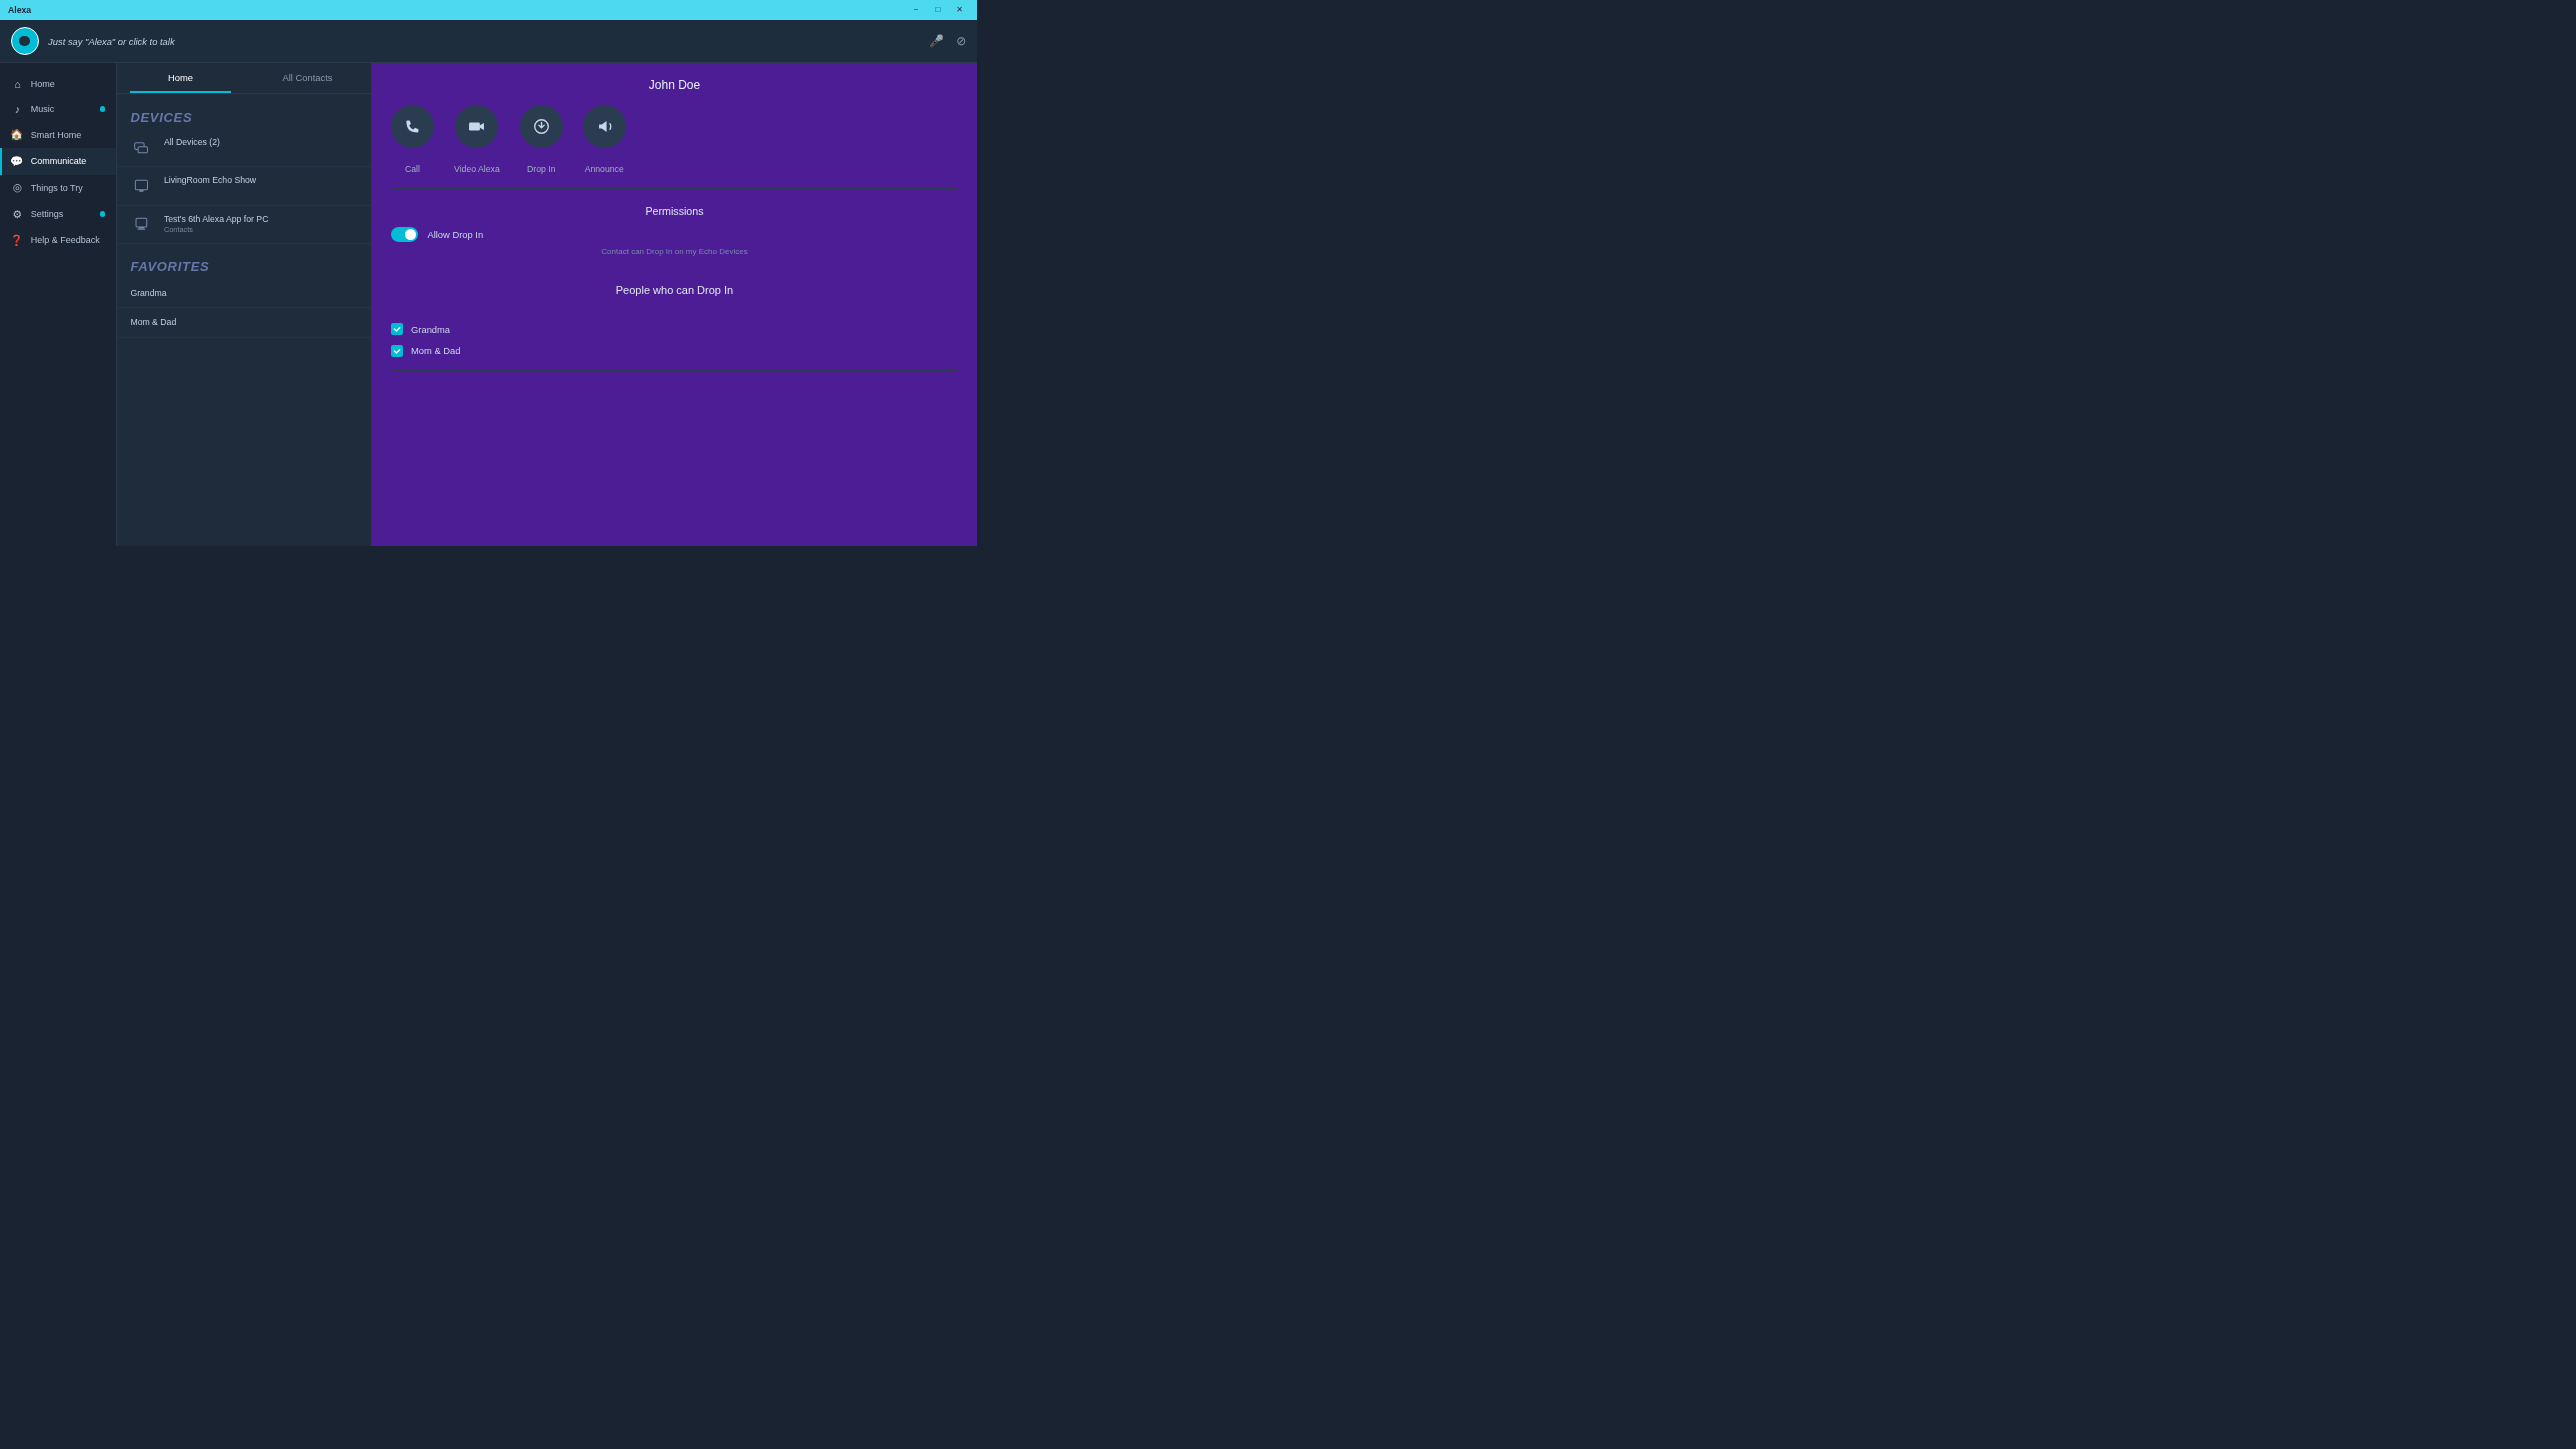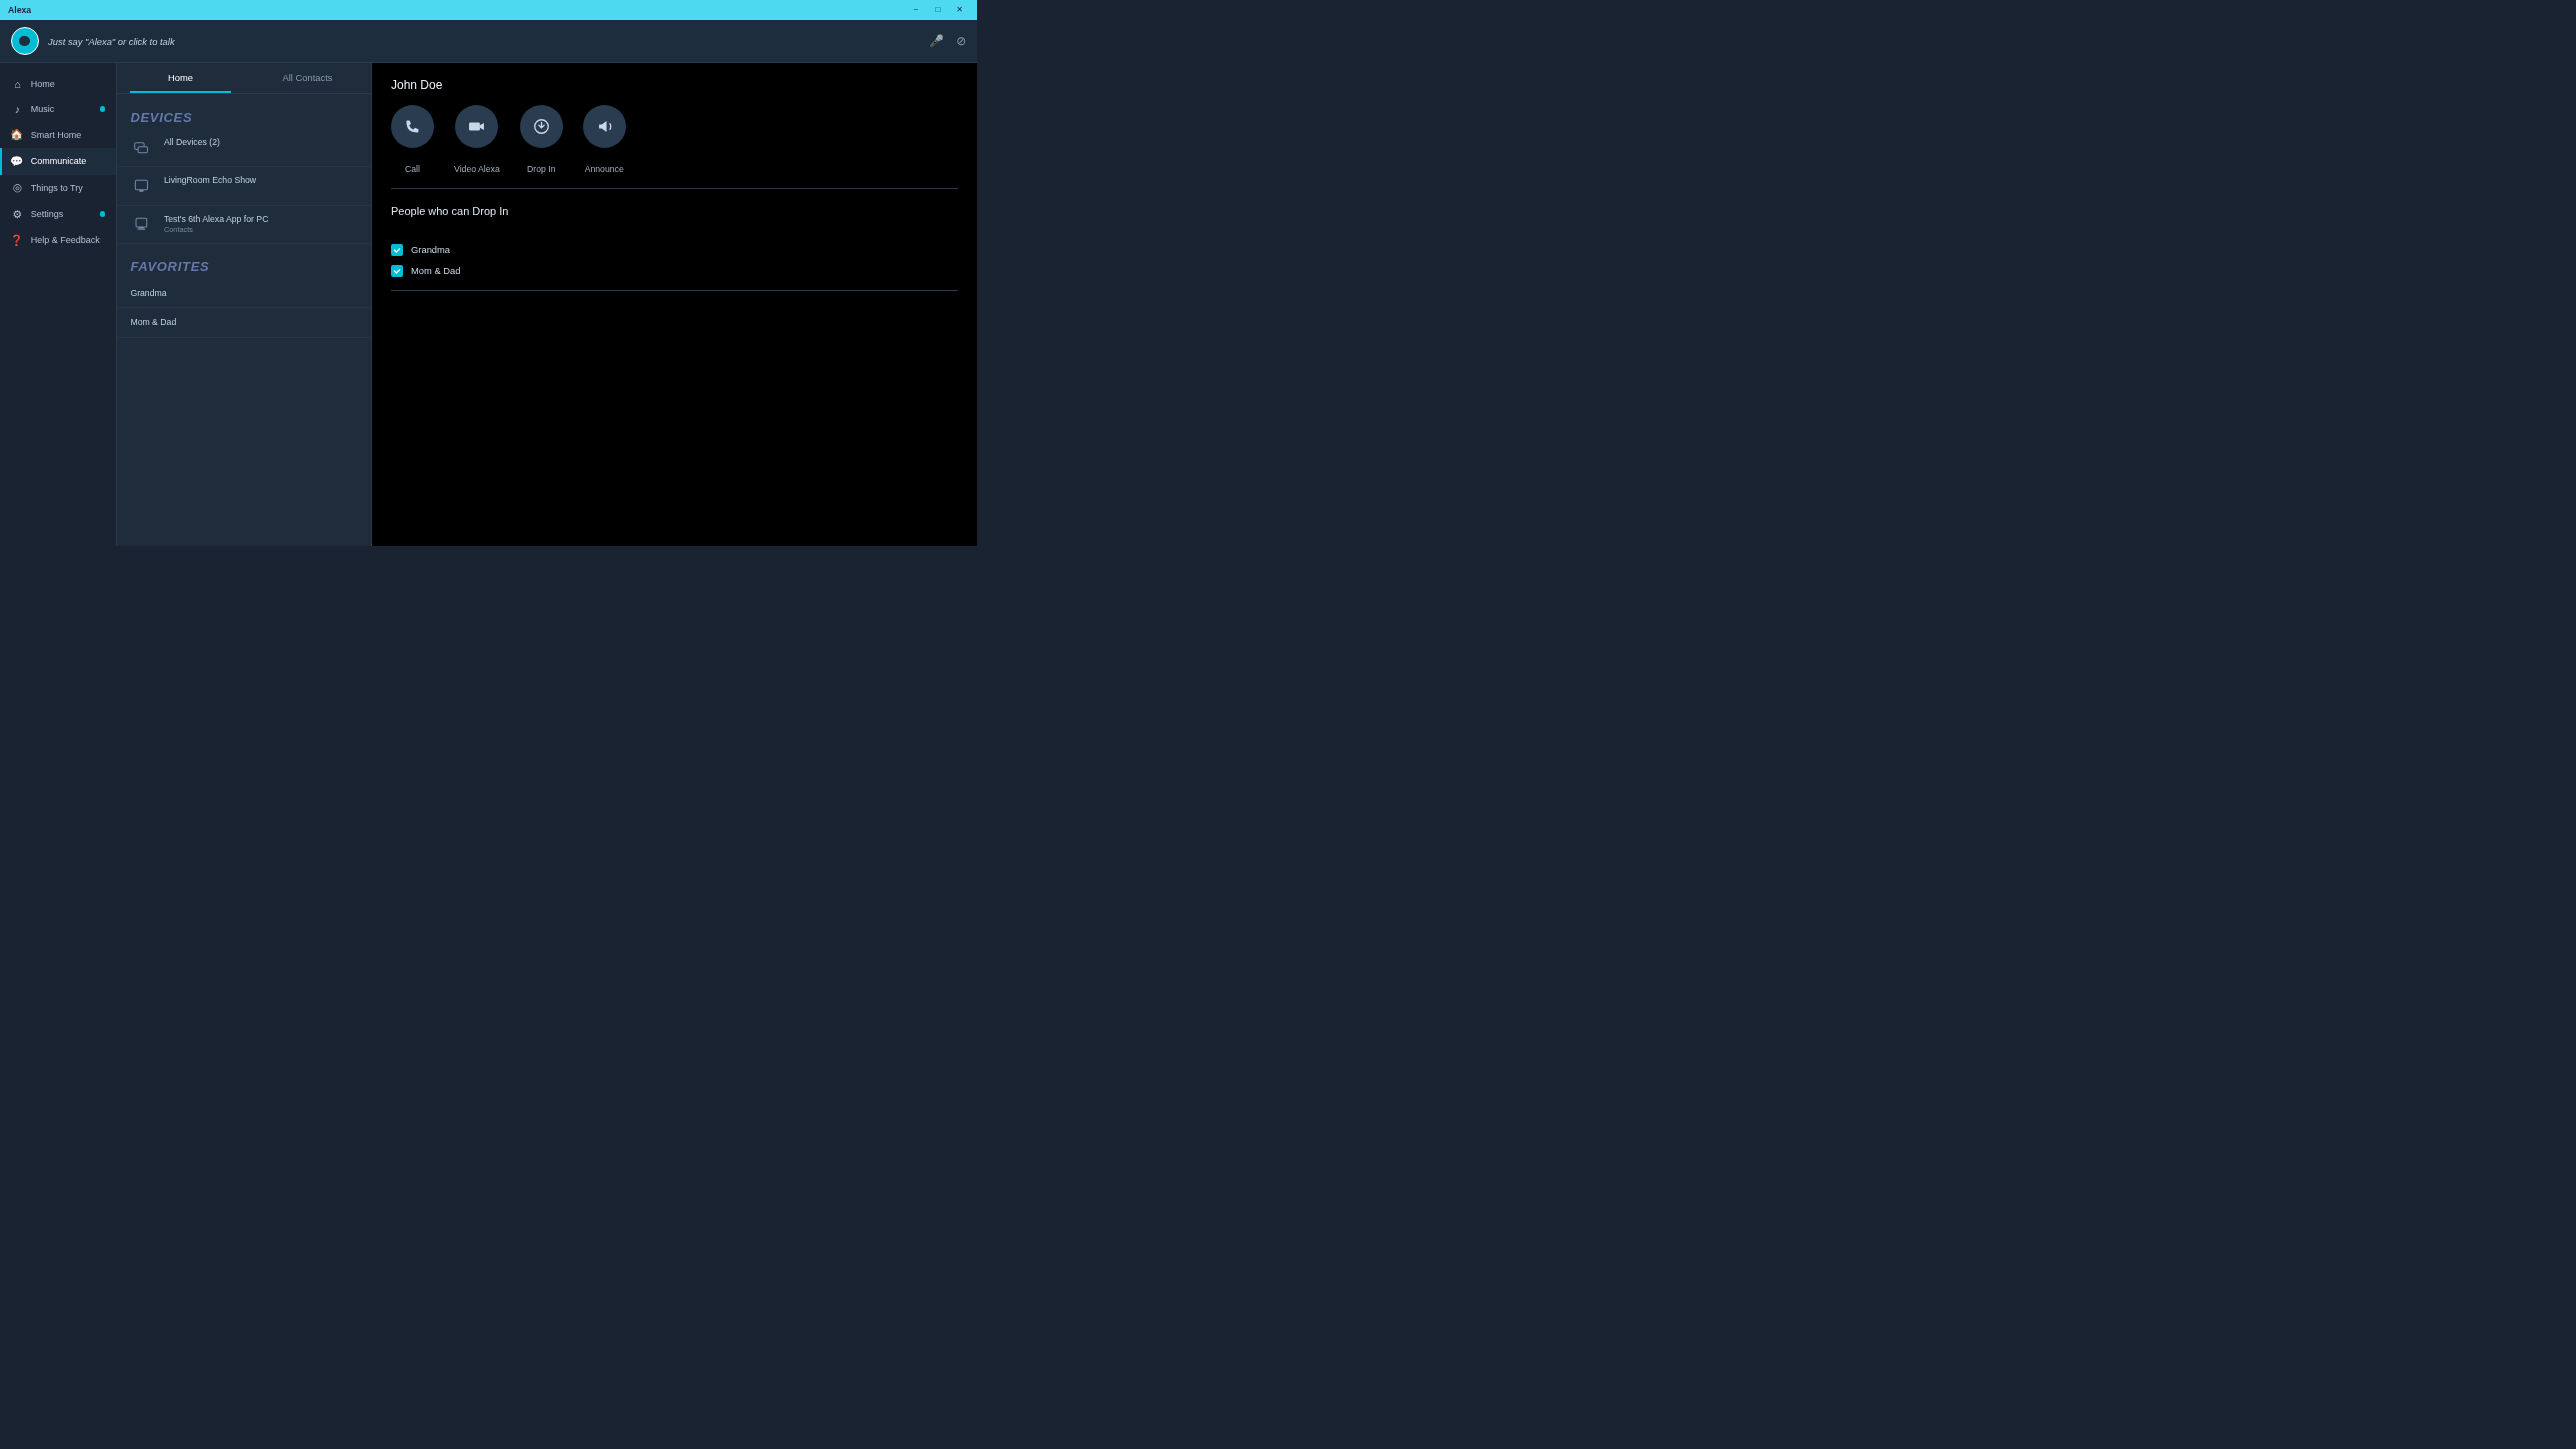--- a/index.html
+++ b/index.html
@@ -235,23 +235,24 @@
       padding: 9.4px 13.4px;
       cursor: pointer;
       border-bottom: 0.7px solid #253545;
       color: #c0d0e0;
       font-size: 8.7px;
     }
 
     
     #right-panel {
       flex: 1;
-      background: #000000;
+      background: #4c1d95;
       padding: 14.8px 19px;
       overflow-y: auto;
+      text-align: center;
     }
 
     #contact-name {
       font-size: 12px;
       font-weight: 500;
       color: #e8f0f8;
       margin-bottom: 13.4px;
     }
 
     
@@ -531,20 +532,31 @@
     <div class="action-circle">
       <svg width="19" height="19" viewBox="0 0 28 28" fill="none">
                 <path d="M6 11v6h4l7 5V6L10 11H6z" fill="#c8d8e8"></path>
                 <path d="M22 10c1.5 1.2 1.5 6.8 0 8" stroke="#c8d8e8" stroke-width="2" stroke-linecap="round"></path>
               </svg>
     </div>
     <span class="action-label">Announce</span>
   </div>
         </div>
 
+      <div id="permissions-section">
+        <div class="section-title">Permissions</div>
+        <div class="permission-row">
+          <div class="toggle-switch">
+            <div class="toggle-knob"></div>
+          </div>
+          <span class="permission-name">Allow Drop In</span>
+        </div>
+        <div class="permission-desc">Contact can Drop In on my Echo Devices</div>
+        <hr class="permissions-divider">
+      </div>
 
       <div id="dropin-section">
         <div class="dropin-title">People who can Drop In</div>
         <div id="dropin-people">
 
         <div class="checkbox-row">
     <div class="checkbox-box">
       <svg width="8" height="8" viewBox="0 0 12 12">
                   <path d="M2 6l3 3 5-5" stroke="white" stroke-width="2" stroke-linecap="round" fill="none"></path>
                 </svg>

